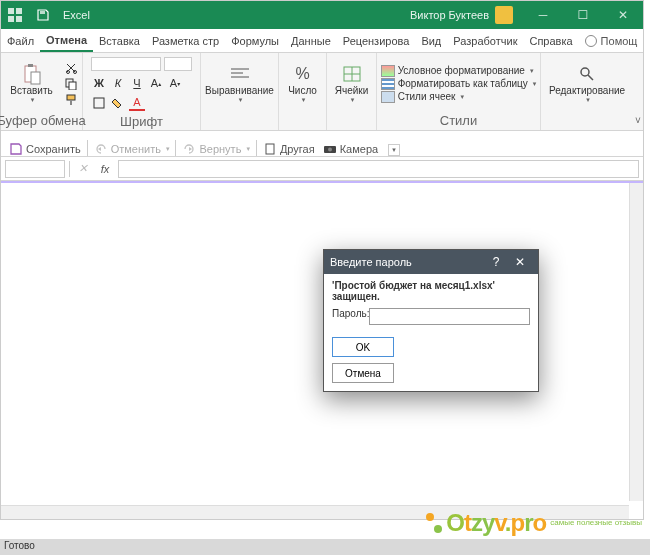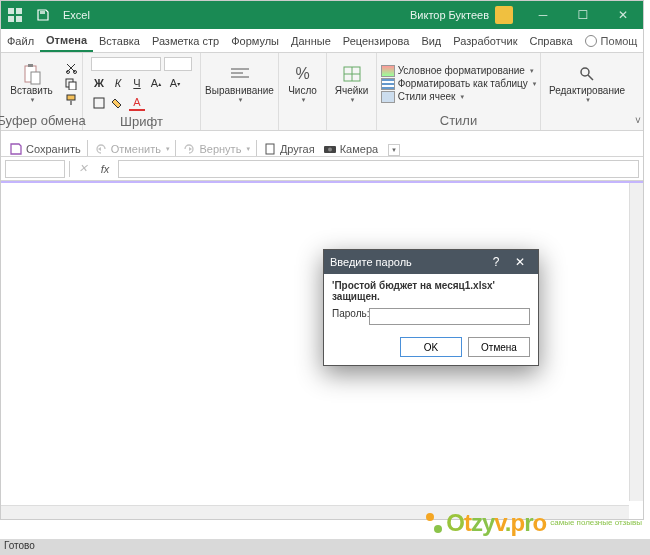--- a/index.html
+++ b/index.html
@@ -64,21 +64,21 @@
 
 .dialog { position: absolute; top: 248px; left: 322px; width: 216px; background: #fff; border: 1px solid #555; box-shadow: 0 8px 24px rgba(0,0,0,0.45); font-size: 11px; }
 .dialog .dtitle { height: 24px; background: #4a5560; color: #fff; display: flex; align-items: center; padding: 0 6px; }
 .dialog .dtitle .dt-text { flex: 1; }
 .dialog .dtitle .dbtn { width: 24px; height: 20px; display: flex; align-items: center; justify-content: center; cursor: pointer; font-size: 12px; }
 .dialog .dbody { padding: 6px 8px; color: #333; }
 .dialog .dmsg { font-size: 10px; margin-bottom: 6px; font-weight: bold; }
 .dialog .drow { display: flex; align-items: flex-start; margin-bottom: 8px; }
 .dialog .drow label { font-size: 10px; }
 .dialog .drow input { flex: 1; height: 17px; border: 1px solid #999; padding: 0 3px; font-size: 10px; }
-.dialog .dbtns { display: flex; justify-content: flex-end; gap: 6px; padding: 4px 0 2px 0; }
+.dialog .dbtns { display: flex; justify-content: flex-end; gap: 6px; padding: 4px 0 2px 0; flex-direction: column; }
 .dialog .dbtns button { width: 62px; height: 20px; font-size: 10px; background: #fff; border: 1px solid #999; cursor: pointer; }
 .dialog .dbtns button.primary { border: 1px solid #4a90d9; }
 
 
 .status { position: absolute; left: 0; bottom: 0; width: 650px; height: 16px; background: #d9d9d9; font-size: 10px; color: #333; padding: 1px 4px; }
 
 
 .watermark { position: absolute; right: 8px; bottom: 18px; display: flex; align-items: center; gap: 4px; }
 .watermark .logo { font-size: 24px; font-weight: bold; letter-spacing: -1px; }
 .watermark .o1 { color: #9ac43c; }

